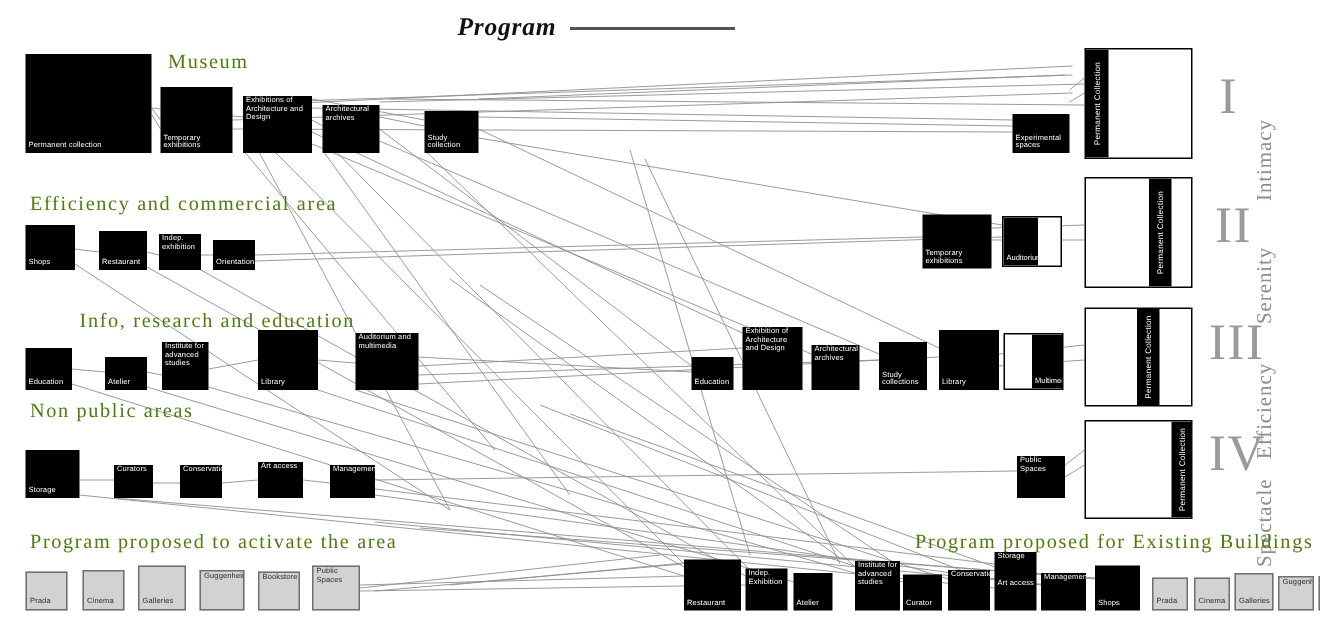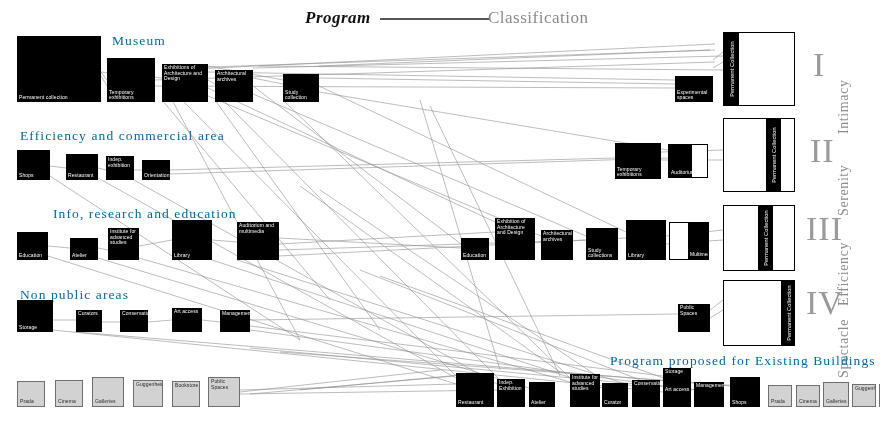--- a/index.html
+++ b/index.html
@@ -5,21 +5,21 @@
   html,body{margin:0;padding:0;background:#ffffff;}
   body{font-family:"Liberation Serif", serif;}
   #stage{position:relative;width:880px;height:422px;overflow:hidden;background:#fff;}
   #wires{position:absolute;left:0;top:0;width:880px;height:422px;pointer-events:none;}
 
   .hdr{position:absolute;white-space:nowrap;font-family:"Liberation Serif", serif;}
   .title-prog{font-size:17px;font-weight:bold;color:#111;letter-spacing:.5px;}
   .title-rule{position:absolute;height:2px;background:#555;}
   .title-class{font-size:17px;color:#8a8a8a;letter-spacing:.5px;}
 
-  .grouplabel{position:absolute;white-space:nowrap;font-size:13.5px;color:#0369a1;
+  .grouplabel{position:absolute;white-space:nowrap;font-size:13.5px;color:#4d7c0f;
               letter-spacing:1.1px;font-family:"Liberation Serif", serif;}
 
   .box{position:absolute;box-sizing:border-box;background:#000;overflow:hidden;}
   .box .lbl{position:absolute;left:2px;bottom:1px;right:1px;color:#fff;
             font-family:"Liberation Sans", sans-serif;font-size:5px;line-height:5.6px;
             letter-spacing:.1px;}
   .box.toplbl .lbl{top:1px;bottom:auto;}
   .box.gray{background:#d2d2d2;border:1px solid #6f6f6f;}
   .box.gray .lbl{color:#2a2a2a;}
 
@@ -123,21 +123,20 @@
       <line x1="380" y1="276" x2="680" y2="384" stroke="#8f8f8f" stroke-width="0.6"></line>
       <line x1="250" y1="348" x2="700" y2="390" stroke="#8f8f8f" stroke-width="0.6"></line>
       <line x1="280" y1="352" x2="740" y2="386" stroke="#8f8f8f" stroke-width="0.6"></line>
       <line x1="455" y1="376" x2="250" y2="394" stroke="#8f8f8f" stroke-width="0.6"></line>
       <line x1="470" y1="374" x2="300" y2="390" stroke="#8f8f8f" stroke-width="0.6"></line>
       <line x1="440" y1="370" x2="240" y2="392" stroke="#8f8f8f" stroke-width="0.6"></line>
     </svg>
 
   <div class="hdr title-prog" style="left:305px;top:8px;font-style:italic;">Program</div>
   <div class="title-rule" style="left:380px;top:18px;width:110px;"></div>
-  <div class="hdr title-class" style="left:488px;top:8px;">Classification</div>
 
   <div id="groups-host">
       <div class="grouplabel" style="left: 112px; top: 33px;">Museum</div>
       <div class="box" style="left: 17px; top: 36px; width: 84px; height: 66px;">
         <span class="lbl">Permanent collection</span>
       </div>
       <div class="box" style="left: 107px; top: 58px; width: 48px; height: 44px;">
         <span class="lbl">Temporary exhibitions</span>
       </div>
       <div class="box toplbl" style="left: 162px; top: 64px; width: 46px; height: 38px;">
@@ -192,21 +191,21 @@
       </div>
       <div class="box toplbl" style="left: 541px; top: 230px; width: 32px; height: 30px;">
         <span class="lbl">Architectural archives</span>
       </div>
       <div class="box" style="left: 586px; top: 228px; width: 32px; height: 32px;">
         <span class="lbl">Study collections</span>
       </div>
       <div class="box" style="left: 626px; top: 220px; width: 40px; height: 40px;">
         <span class="lbl">Library</span>
       </div>
-      <div class="grouplabel" style="left: 20px; top: 287px;">Non public areas</div>
+      <div class="grouplabel" style="left: 20px; top: 266px;">Non public areas</div>
       <div class="box" style="left: 17px; top: 300px; width: 36px; height: 32px;">
         <span class="lbl">Storage</span>
       </div>
       <div class="box toplbl" style="left: 76px; top: 310px; width: 26px; height: 22px;">
         <span class="lbl">Curators</span>
       </div>
       <div class="box toplbl" style="left: 120px; top: 310px; width: 28px; height: 22px;">
         <span class="lbl">Conservation</span>
       </div>
       <div class="box toplbl" style="left: 172px; top: 308px; width: 30px; height: 24px;">
@@ -253,20 +252,21 @@
       <div class="vlabel" style="left: 852px; top: 290px;">Efficiency</div>
       <div class="clsbox" style="left: 723px; top: 280px; width: 72px; height: 66px;">
         <div class="bar" style="left: 57px; width: 15px;">
           <span>Permanent Collection</span>
         </div>
       </div>
       <div class="roman" style="left: 806px; top: 286px; text-align: center;">IV</div>
       <div class="vlabel" style="left: 852px; top: 362px;">Spectacle</div>
     </div>
 
+  <div class="grouplabel" style="left:20px;top:353px;">Program proposed to activate the area</div>
   <div class="grouplabel" style="left:578px;top:353px;margin-left:32px;">Program proposed for Existing Buildings</div>
   <div id="bottom-host">
       <div class="box gray" style="left: 17px; top: 381px; width: 28px; height: 26px;">
         <span class="lbl">Prada</span>
       </div>
       <div class="box gray" style="left: 55px; top: 380px; width: 28px; height: 27px;">
         <span class="lbl">Cinema</span>
       </div>
       <div class="box gray" style="left: 92px; top: 377px; width: 32px; height: 30px;">
         <span class="lbl">Galleries</span>

